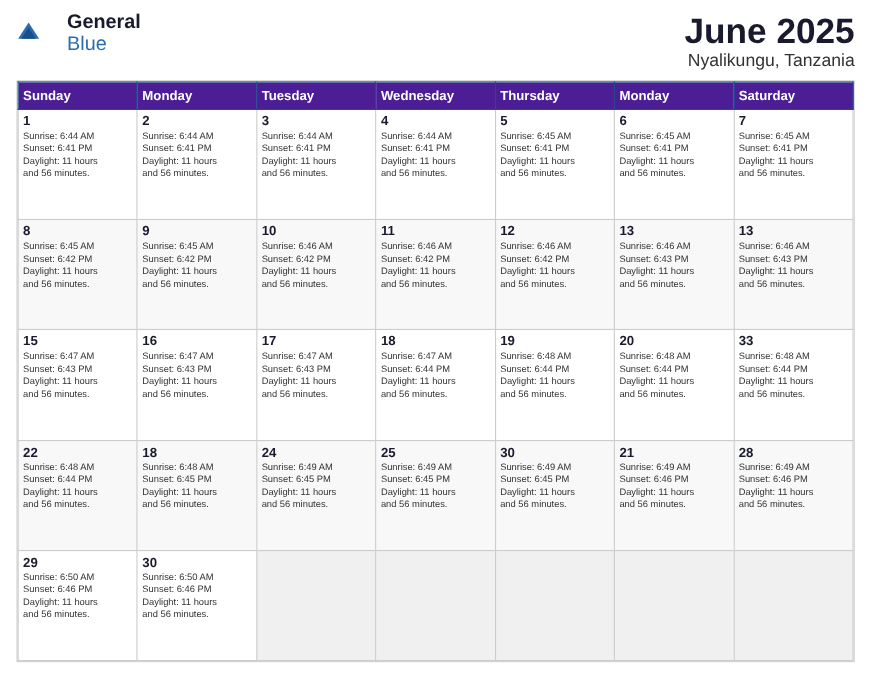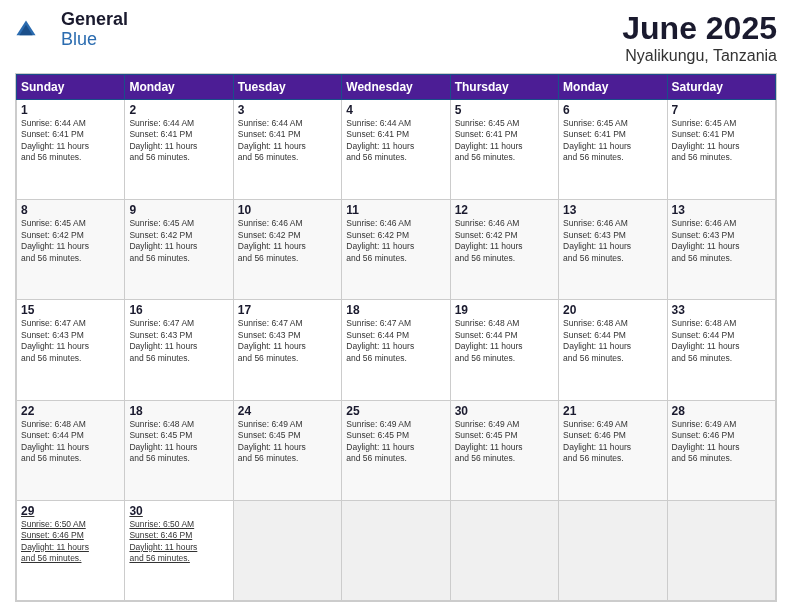--- a/index.html
+++ b/index.html
@@ -103,21 +103,20 @@
     .day-info {
       font-size: 8.5px;
       color: #333;
       line-height: 1.35;
     }
     .empty-cell {
       background: #f0f0f0 !important;
     }
     .last-row td {
       height: 60px;
-      text-decoration: underline;
     }
   </style>
 </head>
 <body>
 
 <div class="page">
   <div class="header">
     <div class="logo">
       <svg class="logo-icon" viewBox="0 0 30 30">
         <polygon points="15,2 28,22 2,22" fill="#2b6cb0"></polygon>

